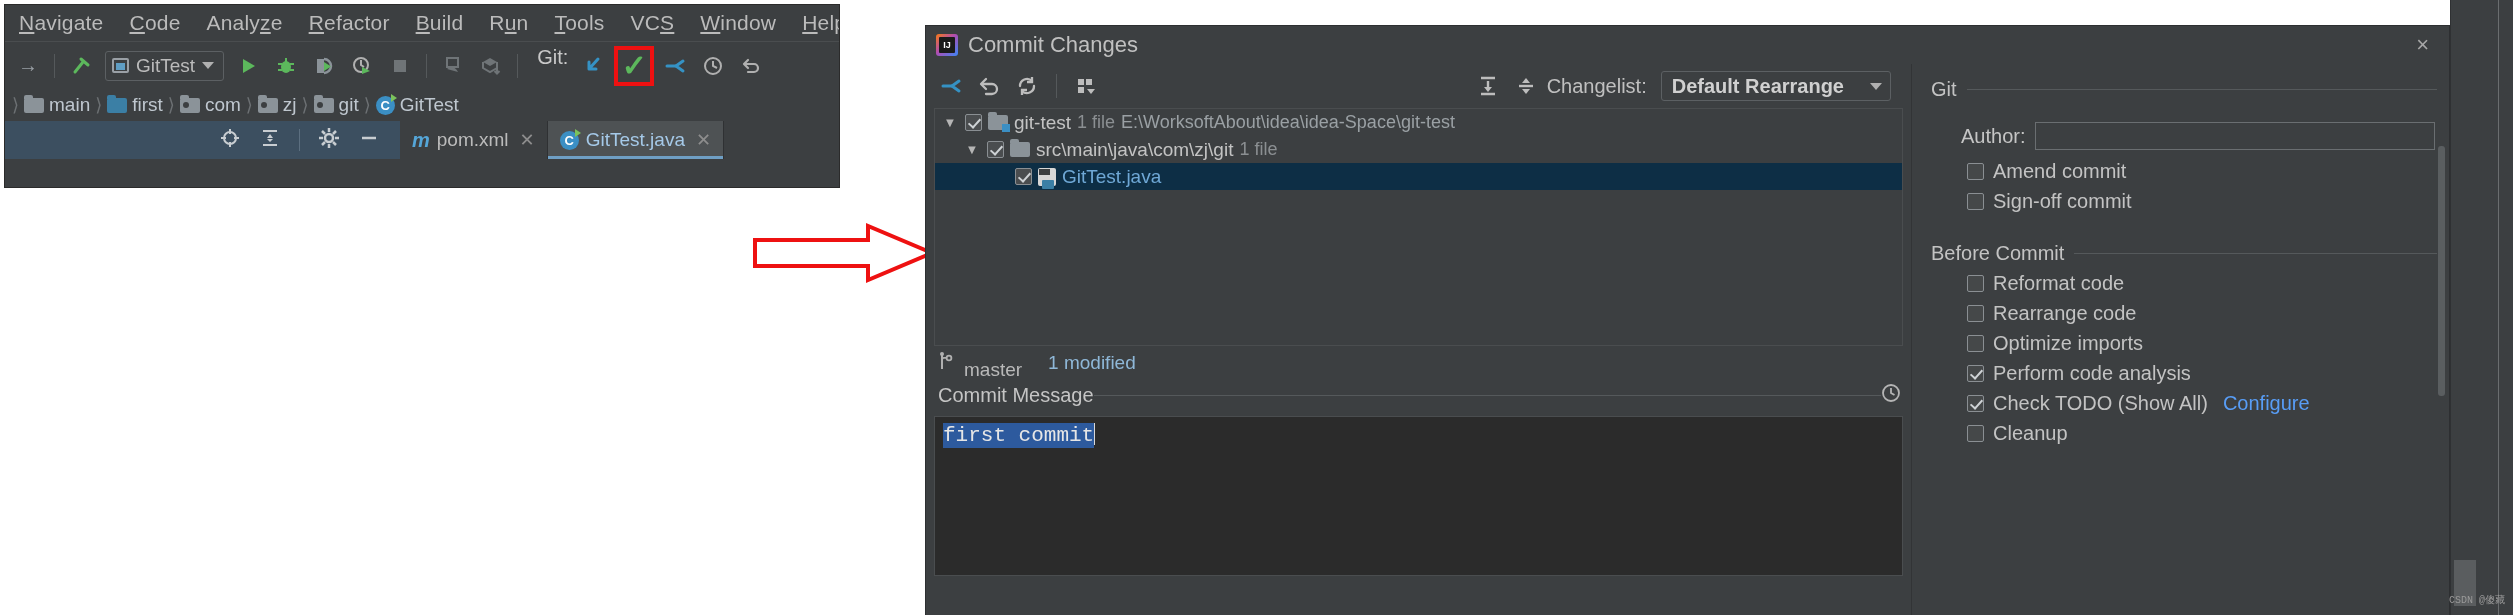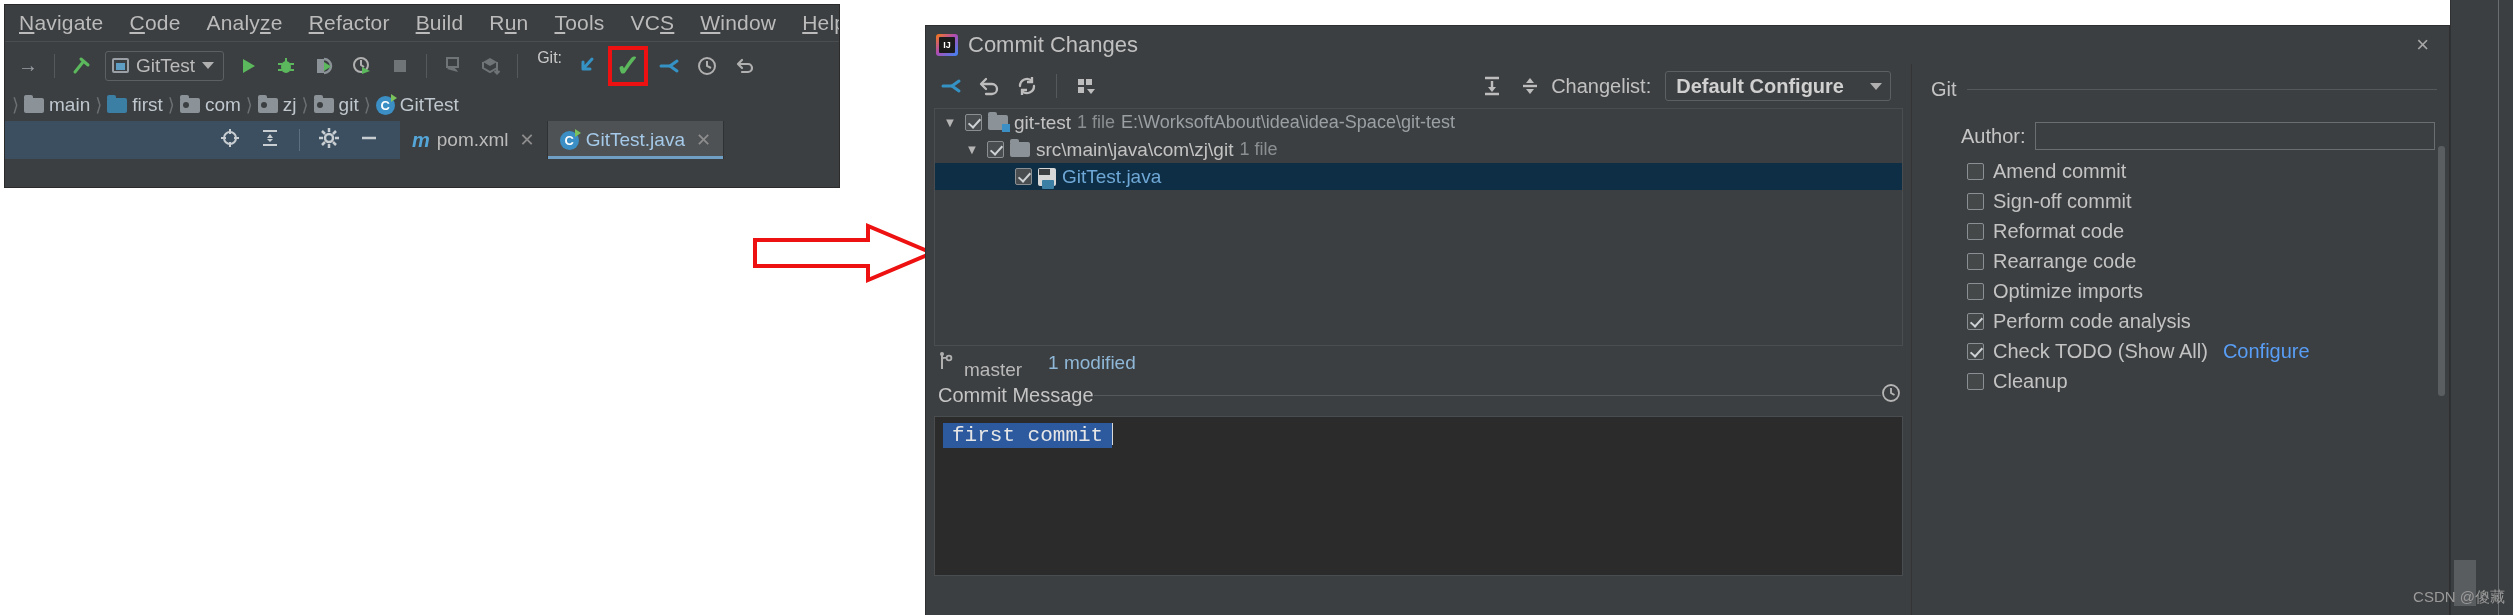--- a/index.html
+++ b/index.html
@@ -81,21 +81,21 @@
   .cfg-box::after{
     content:""; position:absolute; left:2px; top:3px; right:2px; bottom:1px;
     background:#5f9ec4;
   }
   .caret-dn {
     width: 0; height: 0;
     border-left: 6px solid transparent;
     border-right: 6px solid transparent;
     border-top: 7px solid #b0b0b0;
   }
-  .git-label { color: #c9c9c9; font-size: 16px; margin: 0 6px 16px 12px; }
+  .git-label { color: #c9c9c9; font-size: 20px; margin: 0 6px 16px 12px; }
   .checkmark-green { color: #5cb85c; font-size: 30px; font-weight: bold; line-height: 1; }
   .redbox {
     position: relative;
     width: 40px; height: 40px;
     border: 4px solid #ee1111;
     display: flex; align-items: center; justify-content: center;
     margin: 0 2px;
     flex: none;
   }
 
@@ -314,21 +314,21 @@
     background: #2b2b2b;
     border: 1px solid #4a4d4f;
     height: 160px;
     padding: 6px 8px;
     font-family: "Liberation Mono", monospace;
     font-size: 21px;
     color: #c8c8c8;
   }
   .sel-text {
     background:#2d5a9e; color:#e6e6e6;
-    padding: 1px 9px;
+    padding: 1px 0;
   }
   .caret { display:inline-block; width:1px; height:22px; background:#d9d9d9; vertical-align:-4px;}
 
   
   .grp-header {
     display:flex; align-items:center; gap:10px;
     height: 30px;
     margin-top: 10px;
   }
   .grp-title { color:#c3c3c3; font-size: 20px; white-space:nowrap; }
@@ -352,22 +352,22 @@
     width:17px;height:17px;border:1px solid #8a8f93;border-radius:2px;background:#454849;
     position:relative; flex:none;
   }
   .chk.on::after{
     content:"";position:absolute;left:5px;top:1px;width:5px;height:10px;
     border:solid #cfd3d6;border-width:0 2px 2px 0;transform:rotate(42deg);
   }
   .link { color:#589df6; margin-left: 6px; text-align: center; }
   .watermark {
     position:absolute; right:8px; bottom:8px;
-    color:#9a9a9a; font-size:15px;
-    font-family:Liberation Sans, sans-serif;
+    color:#9a9a9a; font-size:10px;
+    font-family:Liberation Mono, monospace;
   }
   .right-dark-col{
     position:absolute; left:2450px; top:0; width:63px; height:615px;
     background:#3c3f41; border-left:1px solid #2f3133;
   }
   .scroll-thumb{
     position:absolute; left:2454px; top:560px; width:22px; height:46px;
     background:#5a5d5f;
   }
   .vline{
@@ -616,21 +616,21 @@
           </span>
           <span class="dtb">
             <svg width="24" height="24" viewBox="0 0 24 24">
                 <path d="M5 12h14" stroke="#bdbdbd" stroke-width="2.4"></path>
                 <polygon points="12,4 16,9 8,9" fill="#bdbdbd"></polygon>
                 <polygon points="12,20 16,15 8,15" fill="#bdbdbd"></polygon>
               </svg>
           </span>
           <span class="cl-label">Changelist:</span>
           <span class="cl-select">
-            <span>Default Configure</span>
+            <span>Default Rearrange</span>
             <span class="caret-dn"></span>
           </span>
         </div>
 
         <div class="tree-box">
           <div class="tree-row" style="padding-left:6px;">
             <span class="tw">▼</span>
             <span class="cbx on"></span>
             <span class="folder-g badge"></span>
             <span class="tname">git-test</span>
@@ -697,20 +697,24 @@
 
         <div class="chk-row">
           <span class="chk"></span>
           <span>Amend commit</span>
         </div>
         <div class="chk-row">
           <span class="chk"></span>
           <span>Sign-off commit</span>
         </div>
 
+        <div class="grp-header" style="margin-top:22px;">
+          <span class="grp-title">Before Commit</span>
+          <span class="grp-line"></span>
+        </div>
 
         <div class="chk-row">
           <span class="chk"></span>
           <span>Reformat code</span>
         </div>
         <div class="chk-row">
           <span class="chk"></span>
           <span>Rearrange code</span>
         </div>
         <div class="chk-row">

